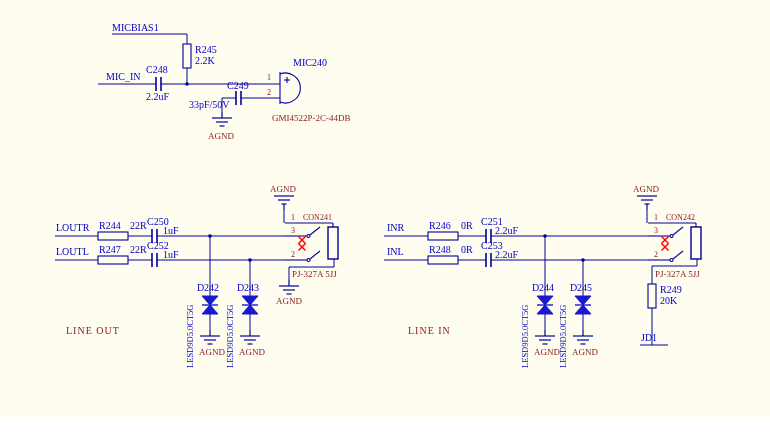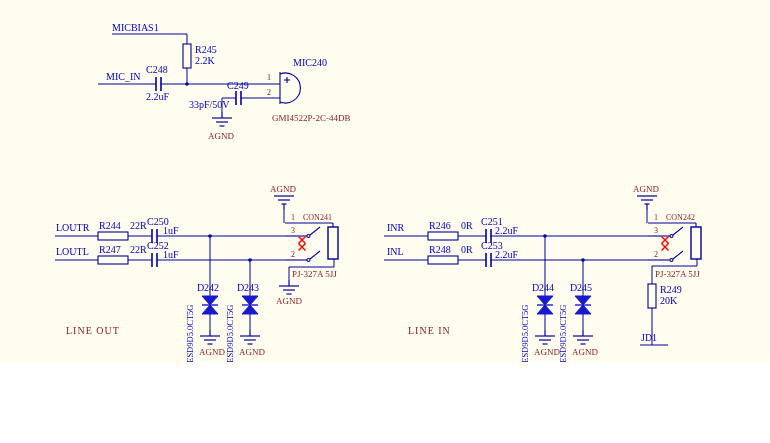--- a/index.html
+++ b/index.html
@@ -1,16 +1,16 @@
 <!DOCTYPE html>
 <html><head>
 <meta charset="utf-8">
 <style>
   html,body{margin:0;padding:0;}
-  .stage{position:relative;width:770px;height:362px;background:#FFFCF0;overflow:hidden;}
+  .stage{position:relative;width:770px;height:417px;background:#FFFCF0;overflow:hidden;}
   svg{display:block;}
   text{font-family:"Liberation Serif", serif;}
   .tb{fill:#0000C8;font-size:10px;}
   .tm{fill:#8B2222;font-size:10px;}
   .t8{font-size:8px;}
   .t9{font-size:9px;}
   .vert{font-size:8.5px;}
   .sec{letter-spacing:1px;}
   .w{stroke:#00009B;stroke-width:1;fill:none;}
   .dot{fill:#00009B;stroke:none;}

